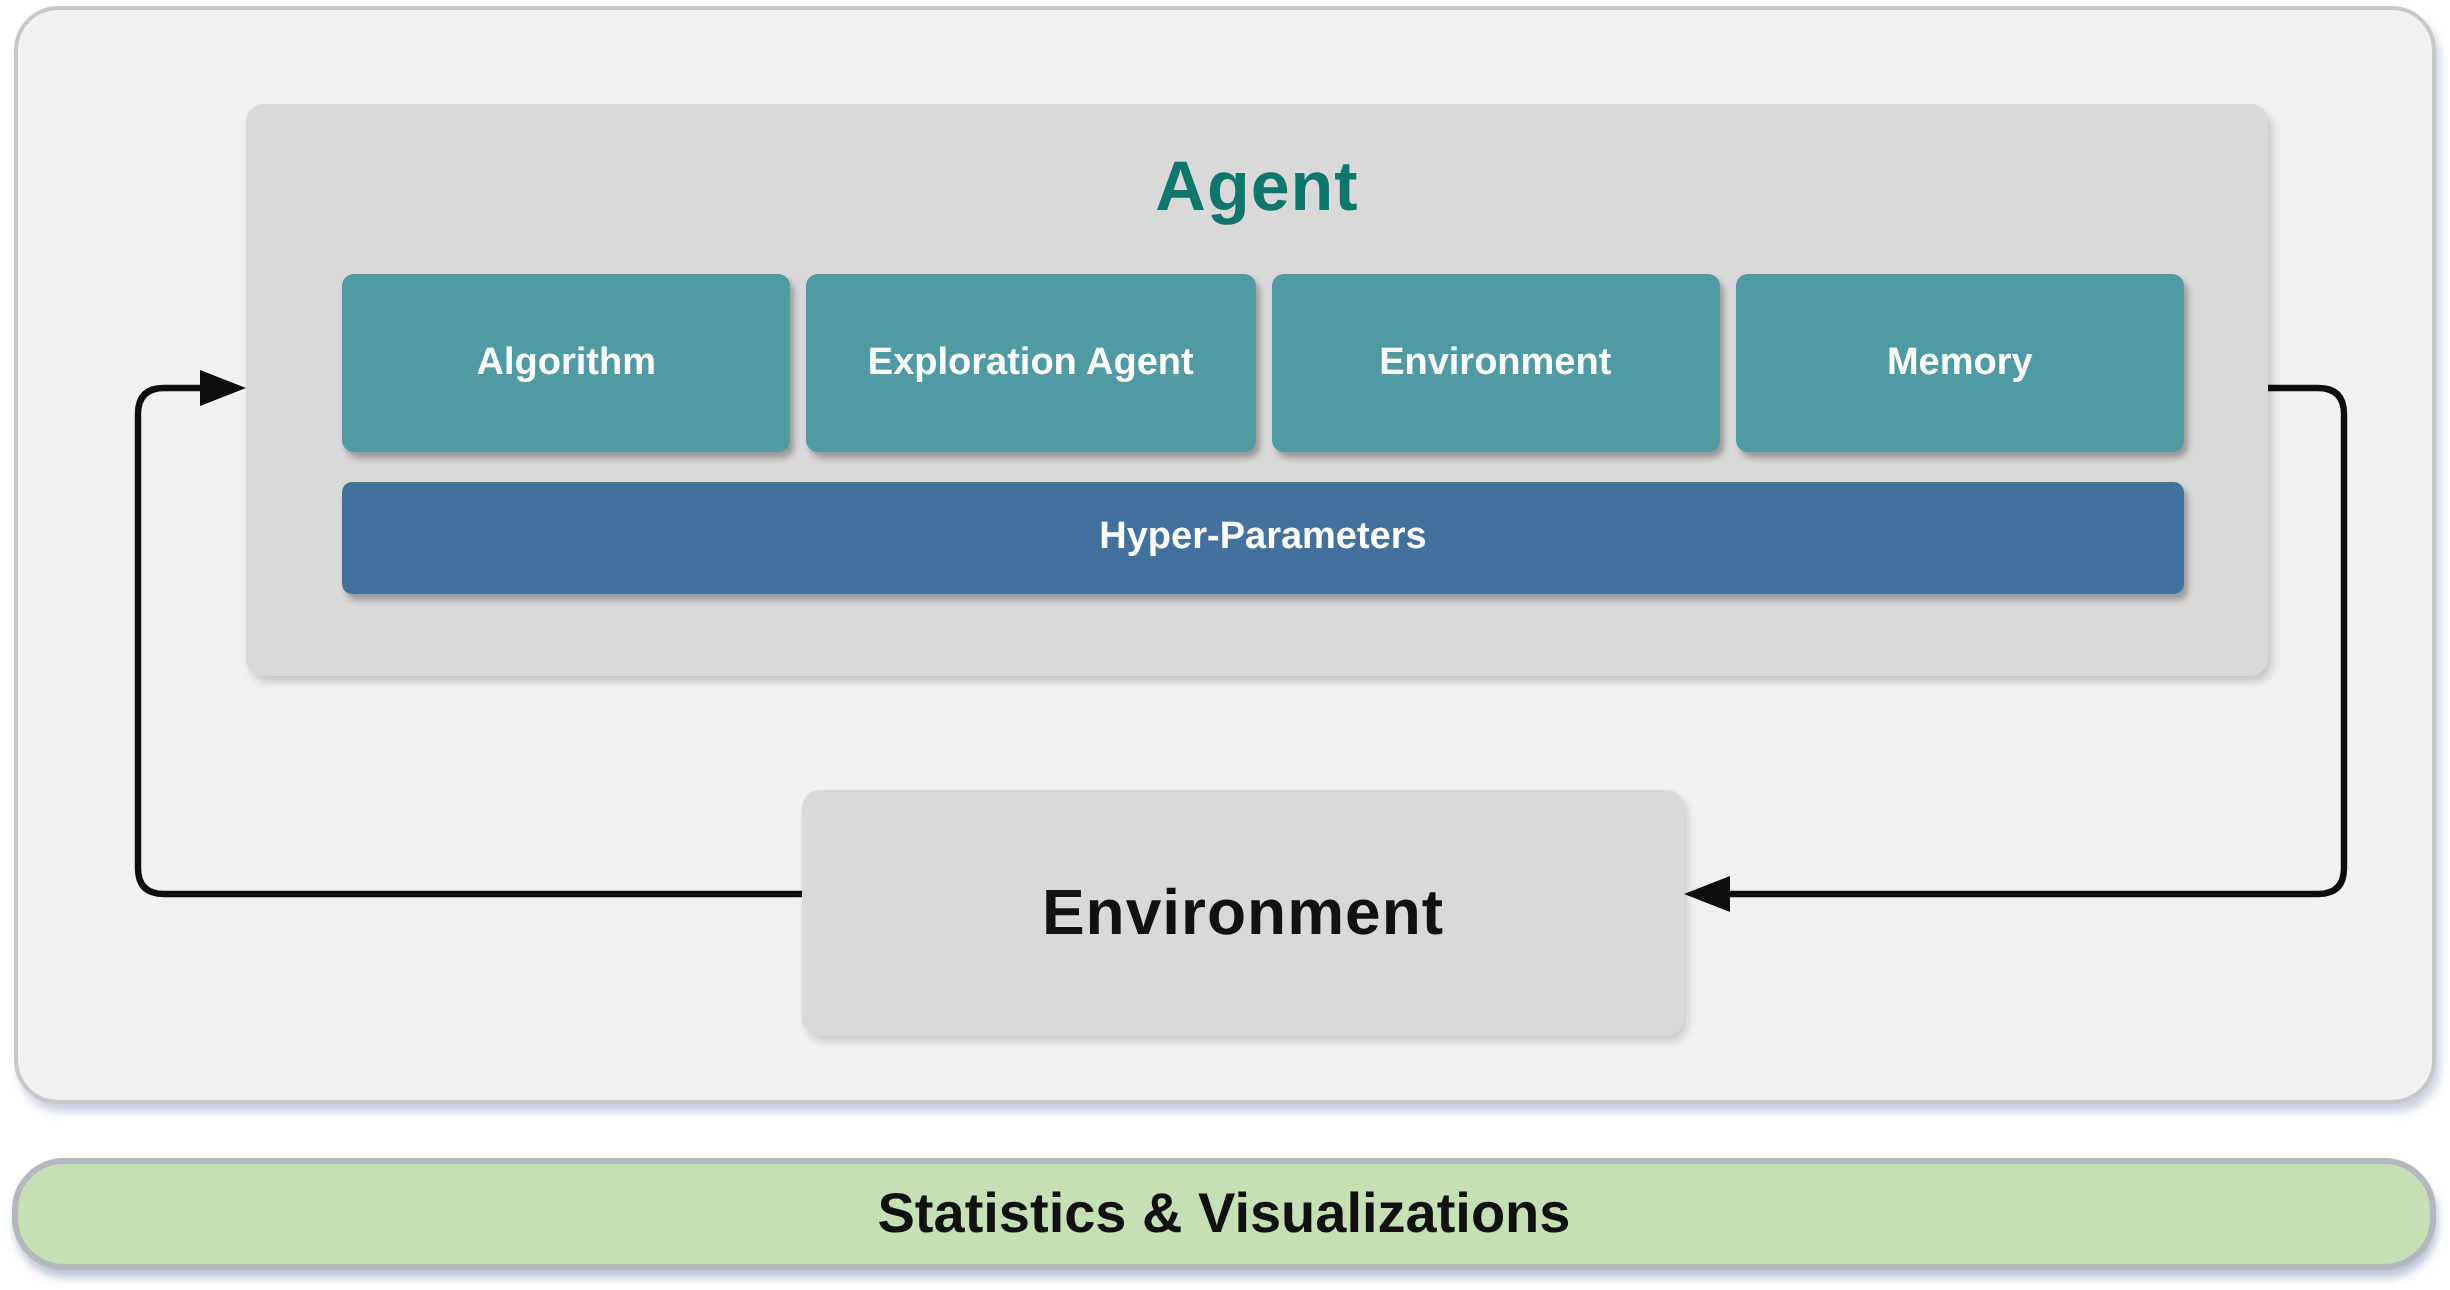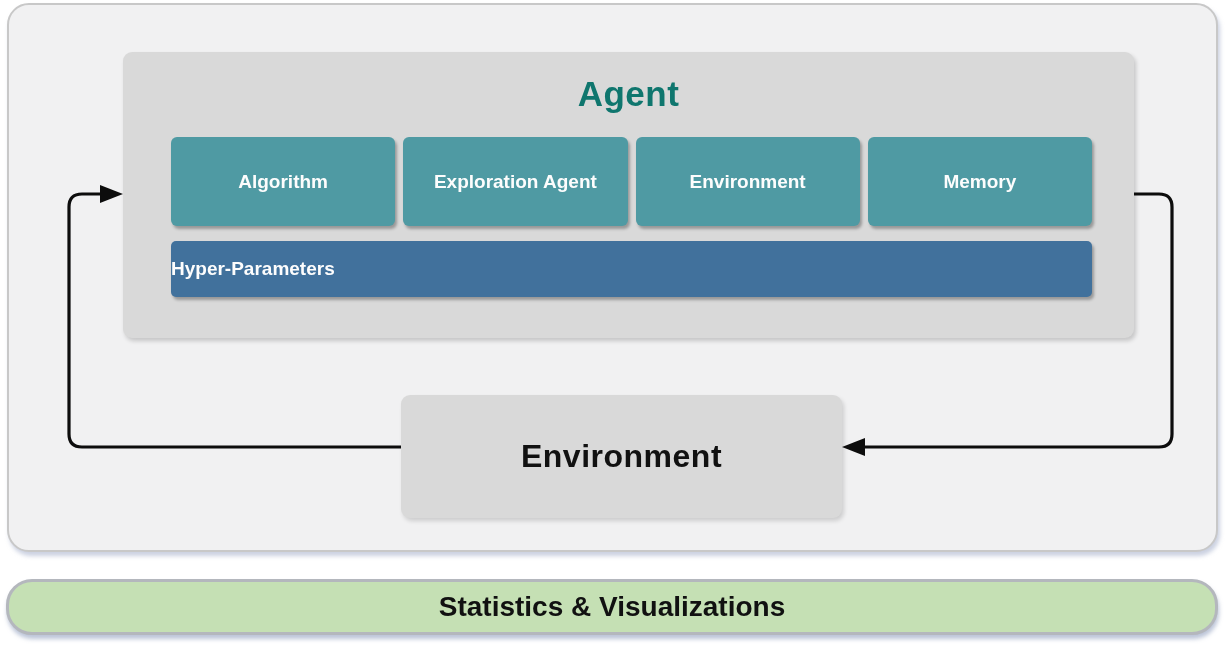--- a/index.html
+++ b/index.html
@@ -41,21 +41,21 @@
   .module-box{
     flex:1;background:var(--teal);border-radius:6px;
     display:flex;align-items:center;justify-content:center;
     box-shadow:2px 3px 3px rgba(0,0,0,0.30);
   }
   .module-box span{color:#fdfdfd;font-size:19px;font-weight:700;}
 
   .hyper-bar{
     position:absolute;left:48px;top:189px;width:921px;height:56px;
     background:var(--blue);border-radius:5px;
-    display:flex;align-items:center;justify-content:flex-start;
+    display:flex;align-items:center;justify-content:center;
     box-shadow:2px 3px 3px rgba(0,0,0,0.30);
   }
   .hyper-bar span{color:#fdfdfd;font-size:19px;font-weight:700;}
 
   .env-box{
     position:absolute;left:401px;top:395px;width:441px;height:123px;
     background:var(--panel-gray);border-radius:9px;
     display:flex;align-items:center;justify-content:center;
     box-shadow:2px 3px 4px rgba(0,0,0,0.15);
   }

